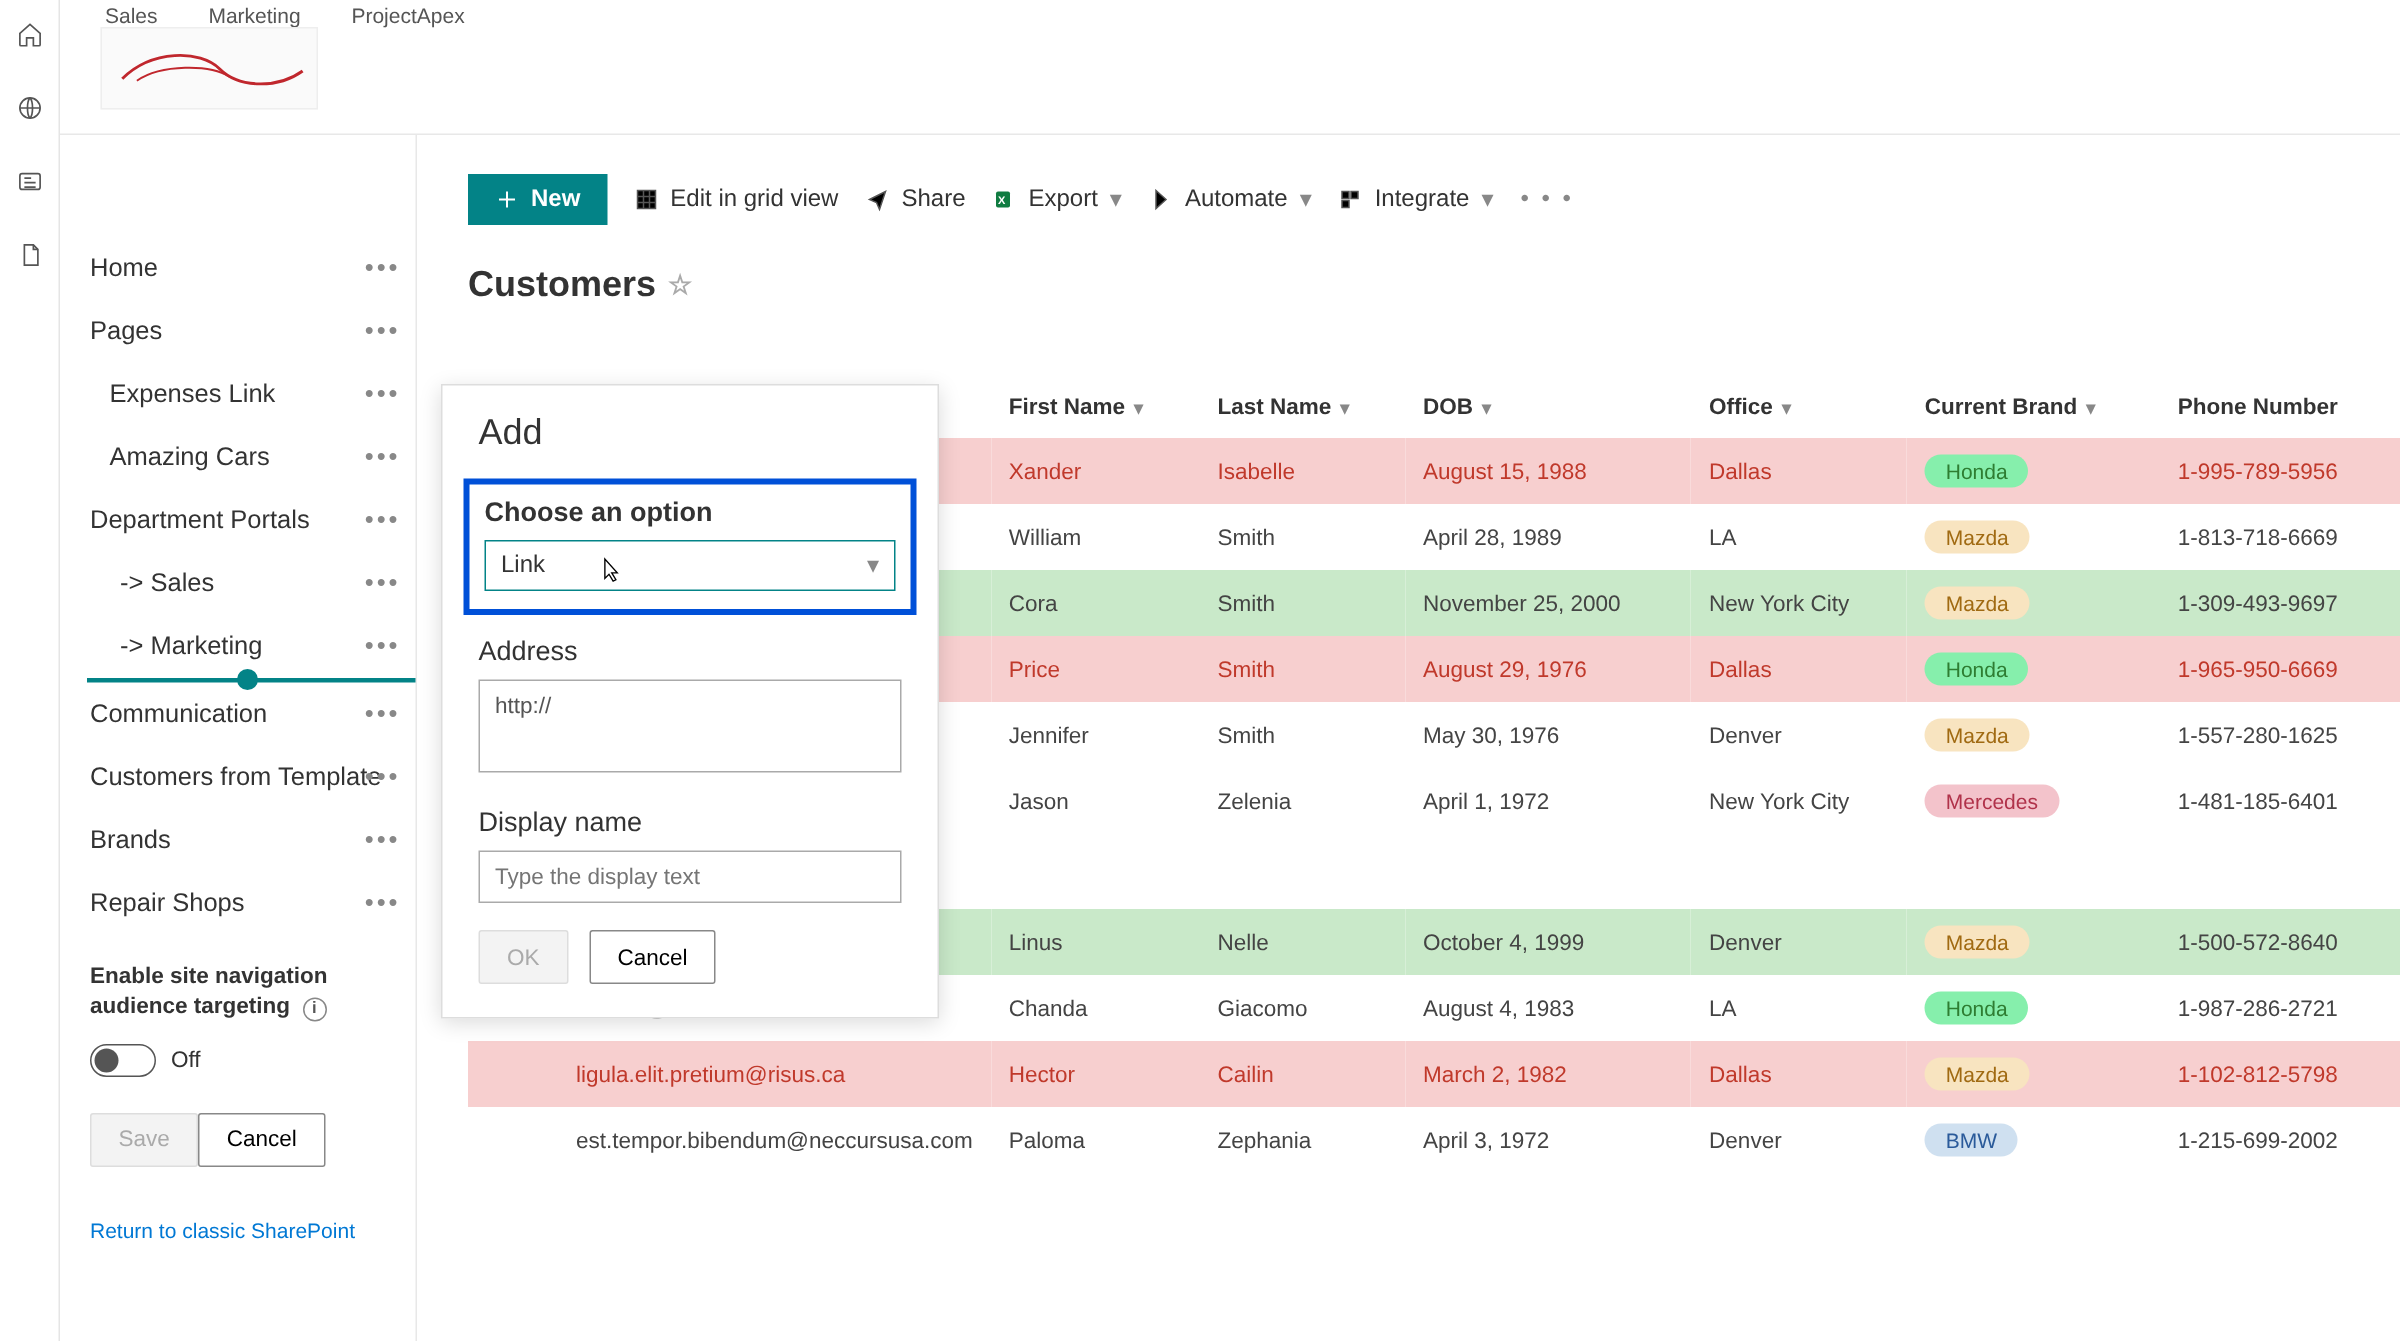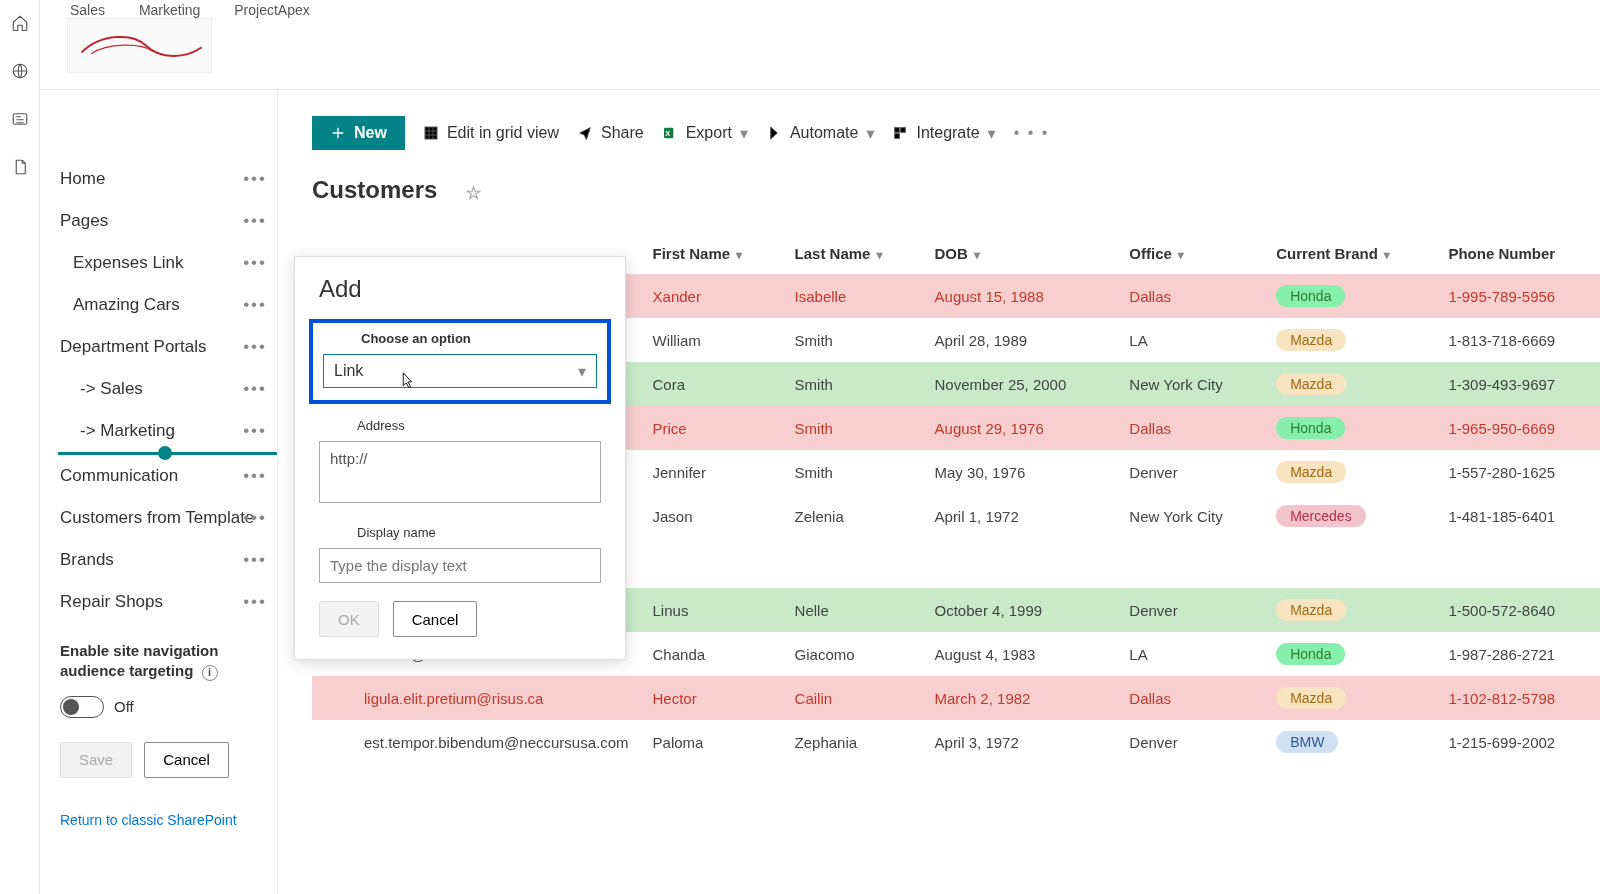--- a/index.html
+++ b/index.html
@@ -34,61 +34,61 @@
 .navdivider { position: relative; height: 3px; background: #038387; margin: 0 0 0 18px; width: calc(100% - 18px);}
 .navdivider .knob { position: absolute; right: 105px; top: -6px; width: 14px; height: 14px;
                     background:#038387; border-radius: 50%; }
 
 .audience { padding: 18px 20px 0 20px; font-size: 15px; color: #333; }
 .audience .label { font-weight: 600; line-height: 1.35; }
 .audience .info { display: inline-flex; width: 16px; height:16px; border:1px solid #888; border-radius:50%; font-size:11px; align-items:center; justify-content:center; color:#555; margin-left:4px;}
 .toggle { margin-top: 14px; display:flex; align-items:center; gap:10px;}
 .toggle .track { width: 44px; height: 22px; border:1px solid #555; border-radius: 11px; position:relative;}
 .toggle .thumb { position:absolute; left:2px; top:2px; width:16px; height:16px; border-radius:50%; background:#555;}
-.navbuttons { display:flex; gap:12px; padding: 24px 20px;}
+.navbuttons { display:flex; padding: 24px 20px;}
 .btn { height: 36px; padding: 0 18px; font-size: 15px; border:1px solid #888; background:#fff; cursor:pointer; border-radius:2px;}
 .btn.disabled { background:#f3f3f3; color:#aaa; border-color:#ddd; }
 .returnlink { padding: 10px 20px; color:#0078d4; font-size:14px; cursor:pointer;}
 
 .main { position: absolute; left: 278px; top: 90px; right: 0; bottom: 0; }
 .cmdbar { height: 86px; display:flex; align-items:center; gap: 18px; padding-left: 34px; color:#333;}
 .cmd { display:flex; align-items:center; gap:8px; font-size:16px; cursor:pointer;}
 .cmd.new { background:#038387; color:#fff; height:34px; padding:0 18px; border-radius:0; font-weight:600;}
 .cmd svg { width:16px; height:16px; stroke:#555; }
 .cmd.new svg { stroke:#fff; }
-.listtitle { padding-left: 34px; font-size: 24px; font-weight: 600; color: #333; display:flex; align-items:flex-end; gap:28px; margin-bottom: 28px;}
+.listtitle { padding-left: 34px; font-size: 24px; font-weight: 600; color: #333; display:flex; align-items:center; gap:8px; margin-bottom: 46px;}
 .listtitle .star { color:#aaa; font-size:18px;}
 
 .tablewrap { overflow: hidden; padding-left: 34px; }
 table { border-collapse: collapse; width: 100%; font-size: 15px; }
 th { text-align: left; font-weight: 600; color: #333; padding: 8px 12px; height: 42px;}
 th .chev { margin-left: 6px; color:#888; font-size:12px; display:inline-block;}
 td { padding: 10px 12px; height: 44px; color:#444; vertical-align: middle;}
 tr.red td { background:#f7cfcf; }
 tr.red td:first-child, tr.red td .hot { color:#c0392b;}
 tr.green td { background:#c9e9c9; }
 tr.spacer td { background: #fff; height: 50px;}
 td .pill { display:inline-block; padding:3px 14px; border-radius: 13px; font-size:14px; }
 .pill.honda { background:#86efac; color:#2e7d32; }
 .pill.mazda { background:#f8e4c0; color:#a06a12; }
 .pill.merc  { background:#f3c3cb; color:#b0324a; }
 .pill.bmw   { background:#cfe0f0; color:#2a5a9a; }
-.colemail { width: 290px; padding-left: 52px;}
+.colemail { width: 290px; padding-left: 72px;}
 th.colemail { padding-left: 12px;}
 td.red   { color:#c0392b;}
 .iconcell { display:inline-flex; width:20px; height:20px; align-items:center; justify-content:center; margin-right: 12px; vertical-align:middle;}
 .iconcell svg { width:16px; height:16px;}
 
 .dialog {
   position: absolute; left: 294px; top: 256px; width: 332px; background:#fff;
   box-shadow: 0 3px 14px rgba(0,0,0,.15); border:1px solid #ddd; padding: 18px 24px 22px 24px;
 }
 .dialog h2 { font-size: 24px; font-weight: 500; margin-bottom: 20px; color:#333;}
 .field { margin-bottom: 18px; }
-.field label { display:block; font-size: 13px; margin-bottom: 8px; color:#333;margin-left:38px;}
+.field label { display:block; font-size: 18px; margin-bottom: 8px; color:#333;}
 .field.highlight { border: 4px solid #0050d8; padding: 8px 10px 12px 10px; margin: -4px -10px 14px -10px;}
 .field.highlight label { font-weight:600;}
 .select { height: 34px; border:1px solid #038387; display:flex; align-items:center; padding: 0 10px; justify-content:space-between; color:#333;}
 .select .chev { color:#888;}
 .txt { width:100%; border:1px solid #aaa; padding: 8px 10px; font-size:15px; color:#555;}
 textarea.txt { height: 62px; resize:none;}
 .dlg-btns { display:flex; gap: 14px; margin-top: 4px;}
 .cursor { position:absolute; left:395px; top:370px; pointer-events:none;}
 .cursor svg { width:22px; height:22px; }
 </style>

